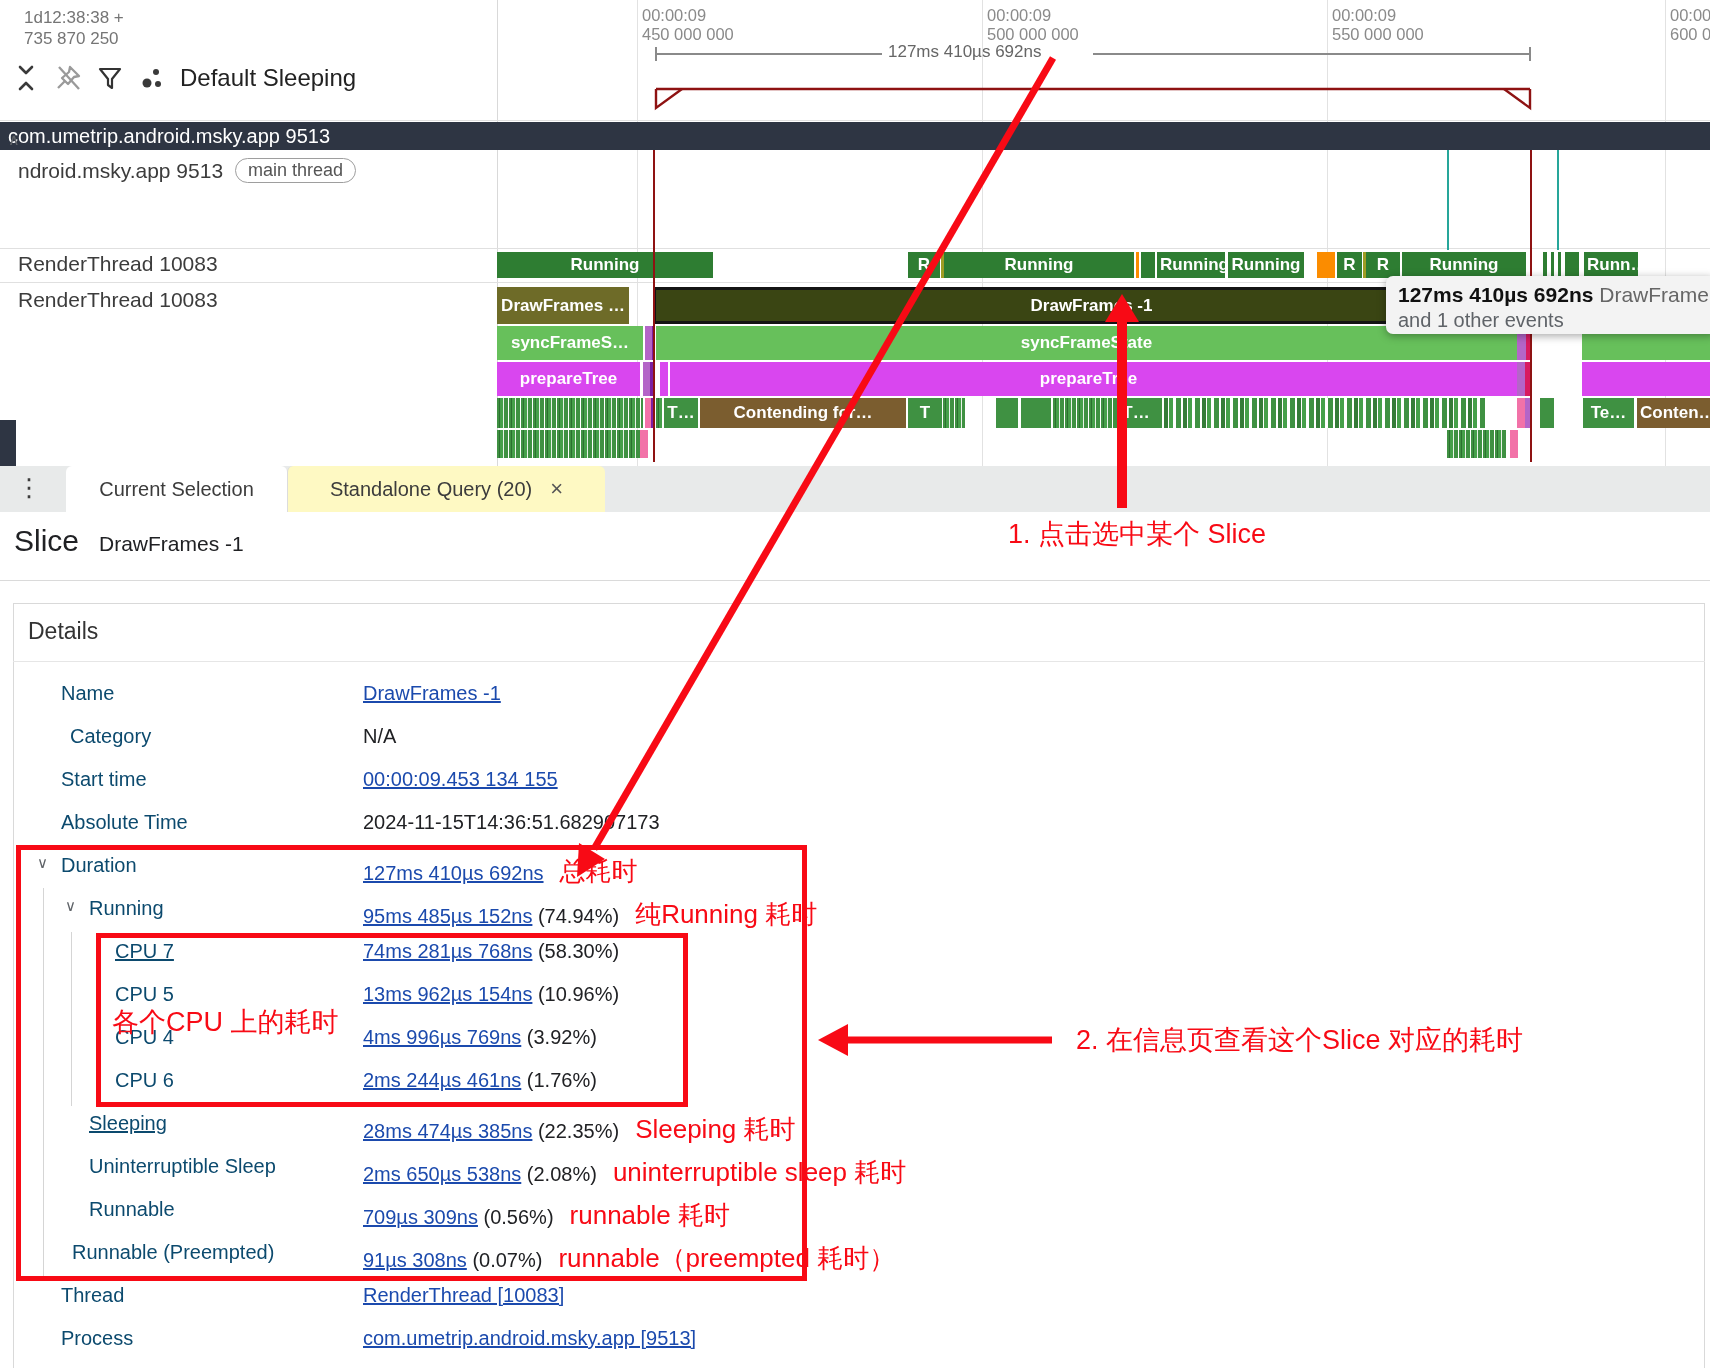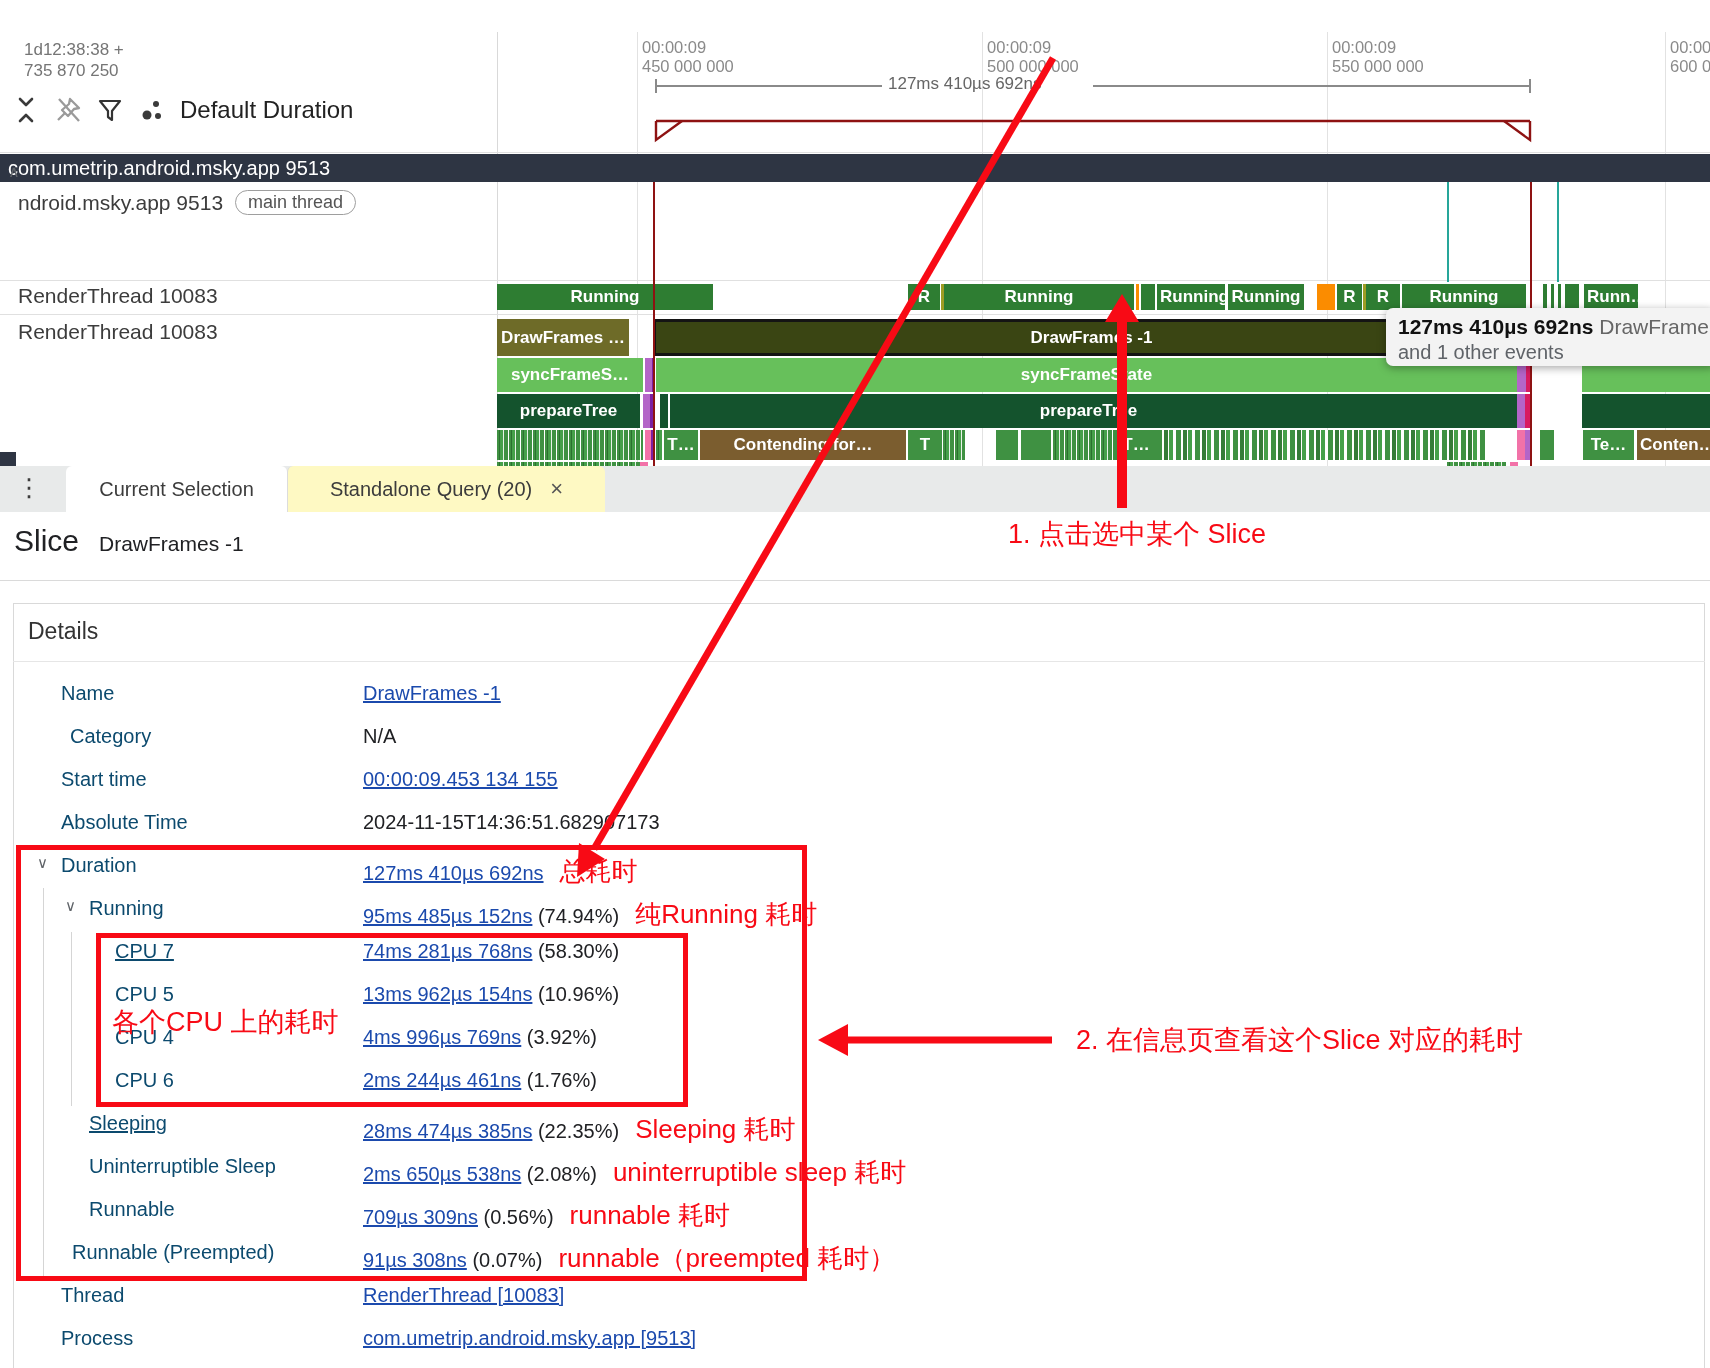--- a/index.html
+++ b/index.html
@@ -1,20 +1,20 @@
 <!DOCTYPE html>
 <html><head>
 <meta charset="utf-8">
 <style>
   html,body{margin:0;padding:0;background:#fff;}
   .screen{position:relative;width:1710px;height:1368px;overflow:hidden;background:#fff;
           font-family:"Liberation Sans",sans-serif;color:#222;}
 
   
-  #timeline{position:absolute;left:0;top:0;width:1710px;height:466px;background:#fff;overflow:hidden;margin-top:32px;}
+  #timeline{position:absolute;left:0;top:0;width:1710px;height:466px;background:#fff;overflow:hidden;}
   .gridline{position:absolute;top:0;width:1px;height:466px;background:#e2e2e2;z-index:1;}
   .tick-label{position:absolute;top:6px;font-size:16.5px;line-height:19px;color:#8a8a8a;z-index:2;white-space:nowrap;}
   .colsep{position:absolute;left:497px;top:0;width:1px;height:466px;background:#d9d9d9;z-index:2;}
   .hsep{position:absolute;left:0;width:1710px;height:1px;background:#e0e0e0;z-index:2;}
 
   .vp-time{position:absolute;left:24px;top:7px;font-size:17px;line-height:21px;color:#757575;}
   .toolbar{position:absolute;left:10px;top:62px;display:flex;align-items:center;gap:10px;}
   .toolbar .ticon{display:inline-flex;align-items:center;justify-content:center;width:32px;height:32px;}
   .ws-label{font-size:24px;color:#222;margin-left:2px;}
 
@@ -29,21 +29,21 @@
   .trackname{position:absolute;left:18px;font-size:21px;color:#3c3c3c;z-index:3;white-space:nowrap;}
   .badge{display:inline-block;border:1.5px solid #9e9e9e;border-radius:14px;padding:1px 12px;font-size:18px;
          color:#555;margin-left:12px;vertical-align:2px;}
 
   .seg{position:absolute;box-sizing:border-box;overflow:hidden;display:flex;align-items:center;justify-content:center;z-index:5;}
   .seg span{color:#fff;font-size:17px;font-weight:bold;white-space:nowrap;overflow:hidden;padding:0 3px;}
   .seg-green{background:#2e7d32}.seg-orange{background:#fb8c00}.seg-ygreen{background:#9e9d24}
   .seg-olive{background:#6e6b28}
   .seg-olivesel{background:#3a4513;border:3px solid #141414}
   .seg-lgreen{background:#67c05b}.seg-violet{background:#b465c8}.seg-purple{background:#7b1fa2}
-  .seg-magenta{background:#d81b60}.seg-salmon{background:#14532d}.seg-pink{background:#f272a8}
+  .seg-magenta{background:#d81b60}.seg-salmon{background:#d946ef}.seg-pink{background:#f272a8}
   .seg-mgreen{background:#3f9142}.seg-brown{background:#7b5d2f}.seg-white{background:#fff}
   .seg-stripes{background:repeating-linear-gradient(90deg,#3f9142 0 2px,#2c7030 2px 3px,#46a04a 3px 6px,#e8f2e8 6px 7px,#3f9142 7px 11px,#fff 11px 12px)}
   .seg-stripes2{background:repeating-linear-gradient(90deg,#3f9142 0 5px,#fff 5px 7px,#357c38 7px 11px,#fff 11px 12px,#46a04a 12px 16px,#fff 16px 19px)}
 
   .vmark{position:absolute;width:1.5px;z-index:6;}
   .vmark.red{background:#8e1212;}
   .vmark.teal{background:#26a69a;}
 
   .tooltip{position:absolute;left:1386px;top:276px;width:330px;height:58px;background:#f3f3f3;
            border-radius:7px;box-shadow:0 2px 8px rgba(0,0,0,.35);z-index:12;padding:7px 12px;
@@ -131,21 +131,21 @@
             <path d="M3,4 H23 L15,14 V23 L11,20 V14 Z" fill="none" stroke="#333" stroke-width="2.2" stroke-linejoin="round"></path>
           </svg>
       </span>
       <span class="ticon">
         <svg width="28" height="28" viewBox="0 0 28 28">
             <circle cx="9" cy="19" r="4.5" fill="#3a3a3a"></circle>
             <circle cx="18" cy="8" r="3" fill="#3a3a3a"></circle>
             <circle cx="20" cy="20" r="3" fill="#3a3a3a"></circle>
           </svg>
       </span>
-      <span class="ws-label">Default Duration</span>
+      <span class="ws-label">Default Sleeping</span>
     </div>
 
     <div class="measure-tick" style="left:655px"></div>
     <div class="measure-line" style="left:655px;width:227px"></div>
     <div class="measure-label" style="left:888px">127ms 410µs 692ns</div>
     <div class="measure-line" style="left:1093px;width:437px"></div>
     <div class="measure-tick" style="left:1529px"></div>
 
     <svg width="1710" height="120" style="position:absolute;left:0;top:0;z-index:3">
       <g fill="none" stroke="#8e1212" stroke-width="2.4">

